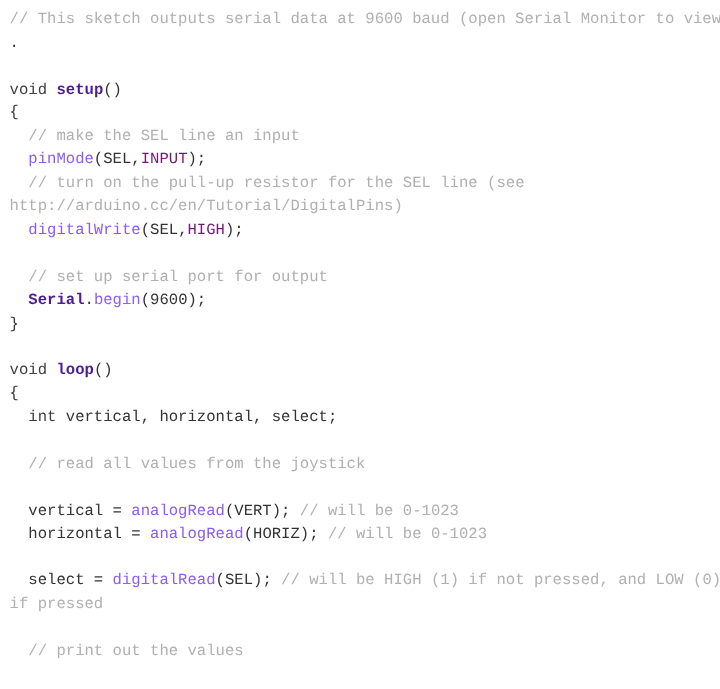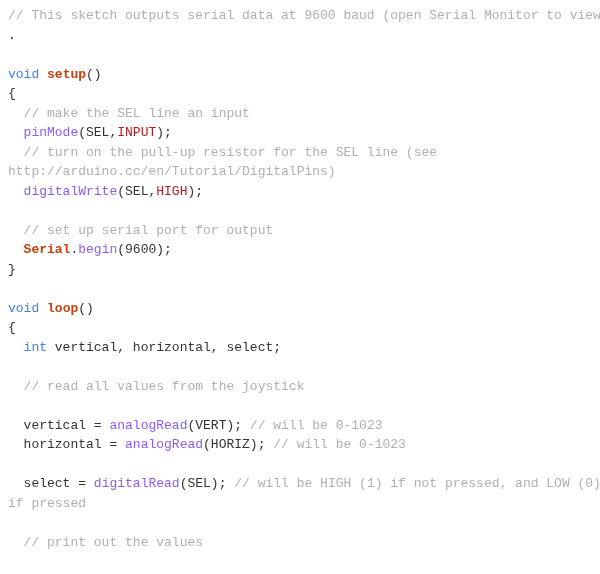--- a/index.html
+++ b/index.html
@@ -1,20 +1,20 @@
 <!DOCTYPE html>
 <html><head>
 <meta charset="utf-8">
 <style>
 html,body{margin:0;padding:0;background:#fff;font-family:Consolas,Monaco,"Courier New",monospace;font-size:13px;line-height:1.5;color:#333}
 pre{margin:0;padding:6px 8px;white-space:pre;font-family:inherit}
 .c{color:#b0b0b0}
-.fn{color:#c2410c;font-weight:bold}
-.typ{color:#3b82f6}
+.fn{color:#4c1d95;font-weight:bold}
+.typ{color:#404040}
 .call{color:#8b5cf6}
 .str{color:#10a0c0}
-.con{color:#b91c1c}
+.con{color:#701a75}
 .pl{color:#333}
 </style>
 </head>
 <body>
 
 <pre id="code"><div><span class="c">// This sketch outputs serial data at 9600 baud (open Serial Monitor to view)</span></div><div><span class="pl">.</span></div><div><span class="pl">&nbsp;</span></div><div><span class="typ">void</span><span class="pl"> </span><span class="fn">setup</span><span class="pl">()</span></div><div><span class="pl">{</span></div><div><span class="pl">  </span><span class="c">// make the SEL line an input</span></div><div><span class="pl">  </span><span class="call">pinMode</span><span class="pl">(SEL,</span><span class="con">INPUT</span><span class="pl">);</span></div><div><span class="pl">  </span><span class="c">// turn on the pull-up resistor for the SEL line (see</span></div><div><span class="c">http://arduino.cc/en/Tutorial/DigitalPins)</span></div><div><span class="pl">  </span><span class="call">digitalWrite</span><span class="pl">(SEL,</span><span class="con">HIGH</span><span class="pl">);</span></div><div><span class="pl">&nbsp;</span></div><div><span class="pl">  </span><span class="c">// set up serial port for output</span></div><div><span class="pl">  </span><span class="fn">Serial</span><span class="pl">.</span><span class="call">begin</span><span class="pl">(9600);</span></div><div><span class="pl">}</span></div><div><span class="pl">&nbsp;</span></div><div><span class="typ">void</span><span class="pl"> </span><span class="fn">loop</span><span class="pl">()</span></div><div><span class="pl">{</span></div><div><span class="pl">  </span><span class="typ">int</span><span class="pl"> vertical, horizontal, select;</span></div><div><span class="pl">&nbsp;</span></div><div><span class="pl">  </span><span class="c">// read all values from the joystick</span></div><div><span class="pl">&nbsp;</span></div><div><span class="pl">  vertical = </span><span class="call">analogRead</span><span class="pl">(VERT); </span><span class="c">// will be 0-1023</span></div><div><span class="pl">  horizontal = </span><span class="call">analogRead</span><span class="pl">(HORIZ); </span><span class="c">// will be 0-1023</span></div><div><span class="pl">&nbsp;</span></div><div><span class="pl">  select = </span><span class="call">digitalRead</span><span class="pl">(SEL); </span><span class="c">// will be HIGH (1) if not pressed, and LOW (0)</span></div><div><span class="c">if pressed</span></div><div><span class="pl">&nbsp;</span></div><div><span class="pl">  </span><span class="c">// print out the values</span></div><div><span class="pl">&nbsp;</span></div><div><span class="pl">  </span><span class="fn">Serial</span><span class="pl">.</span><span class="call">print</span><span class="pl">(</span><span class="str">"vertical: "</span><span class="pl">);</span></div></pre>
 
 </body></html>

